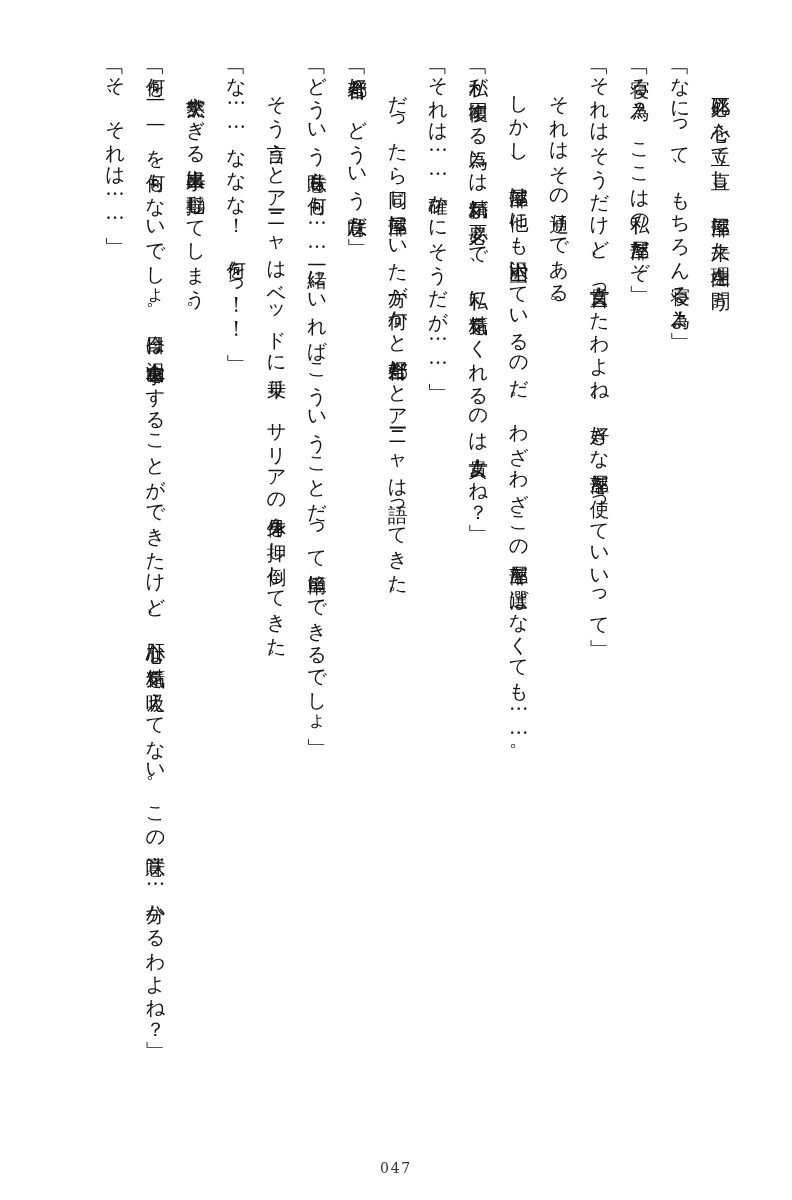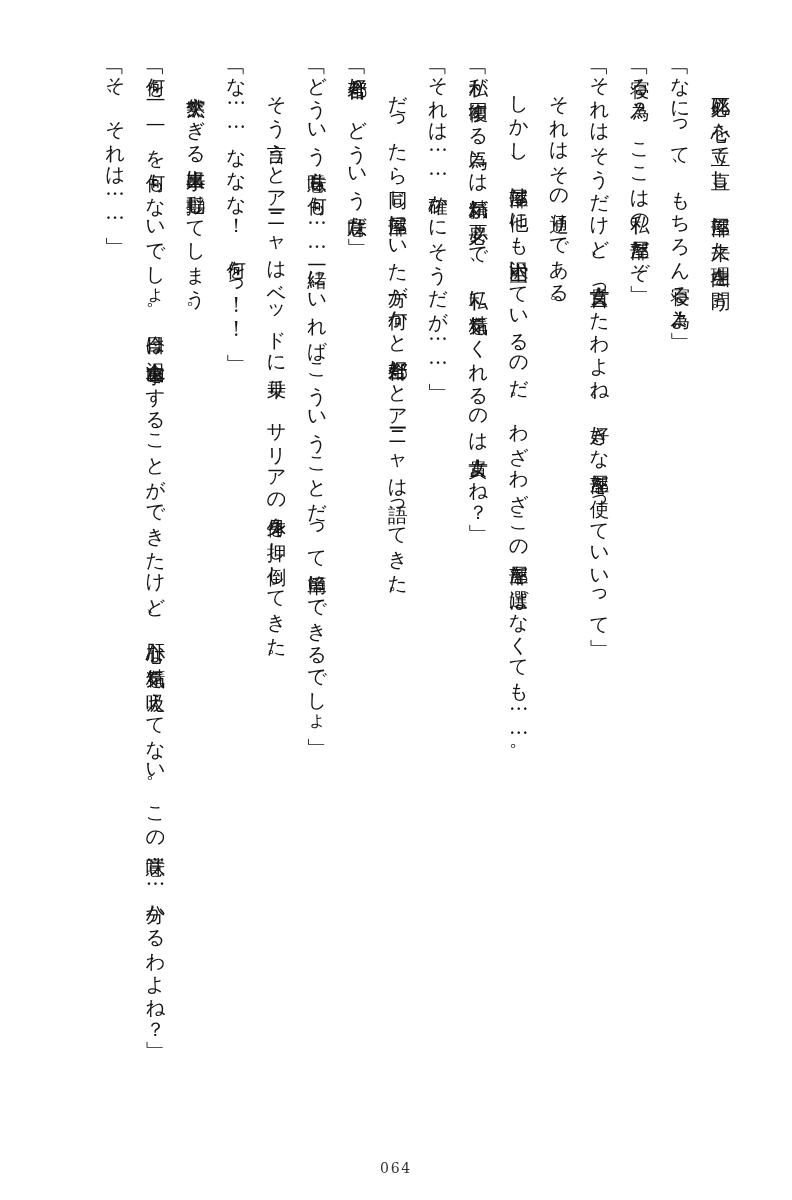--- a/index.html
+++ b/index.html
@@ -73,15 +73,15 @@
     <p class="ind">だったら同じ部屋にいた方が何かと好都合だとアーニャは語ってきた。</p>
     <p>「好都合？　どういう意味だ」</p>
     <p>「どういう意味も何も……一緒にいればこういうことだって簡単にできるでしょ」</p>
     <p class="ind">そう言うとアーニャはベッドに乗り、サリアの身体を押し倒してきた。</p>
     <p>「な……ななな！　何をっ!!」</p>
     <p class="ind">突然すぎる出来事に動揺してしまう。</p>
     <p>「何を——を何もないでしょ。今日は沢山食事をすることができたけど、肝心な精気を吸えてない。この意味……分かるわよね？」</p>
     <p>「そ、それは……」</p>
   </div>
 
-  <div class="page-number">064</div>
+  <div class="page-number">047</div>
 
 </div>
 
 </body></html>

